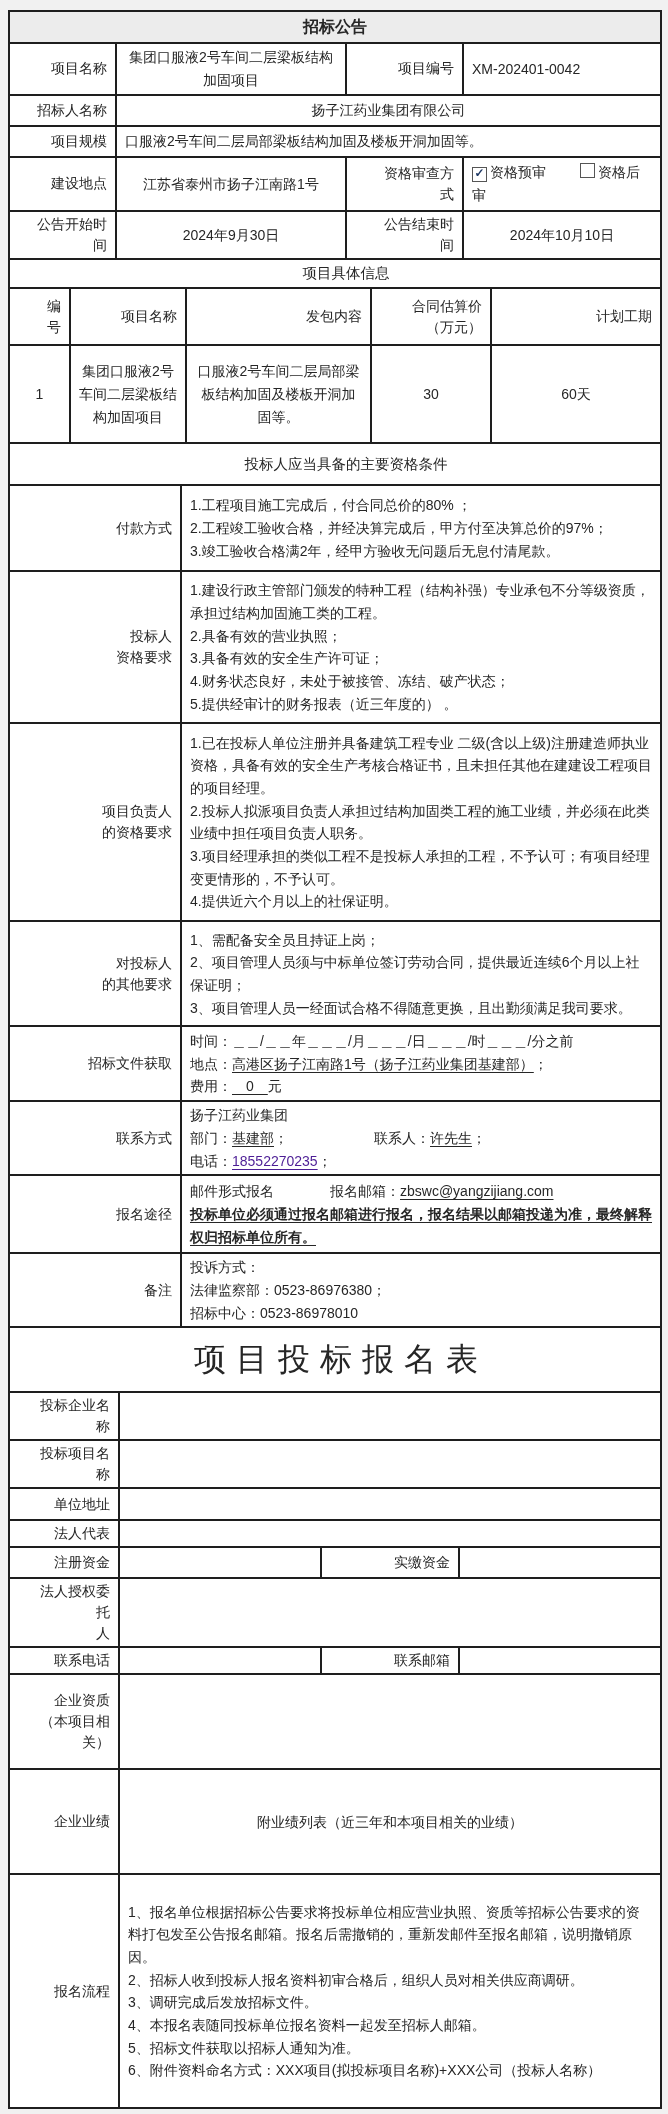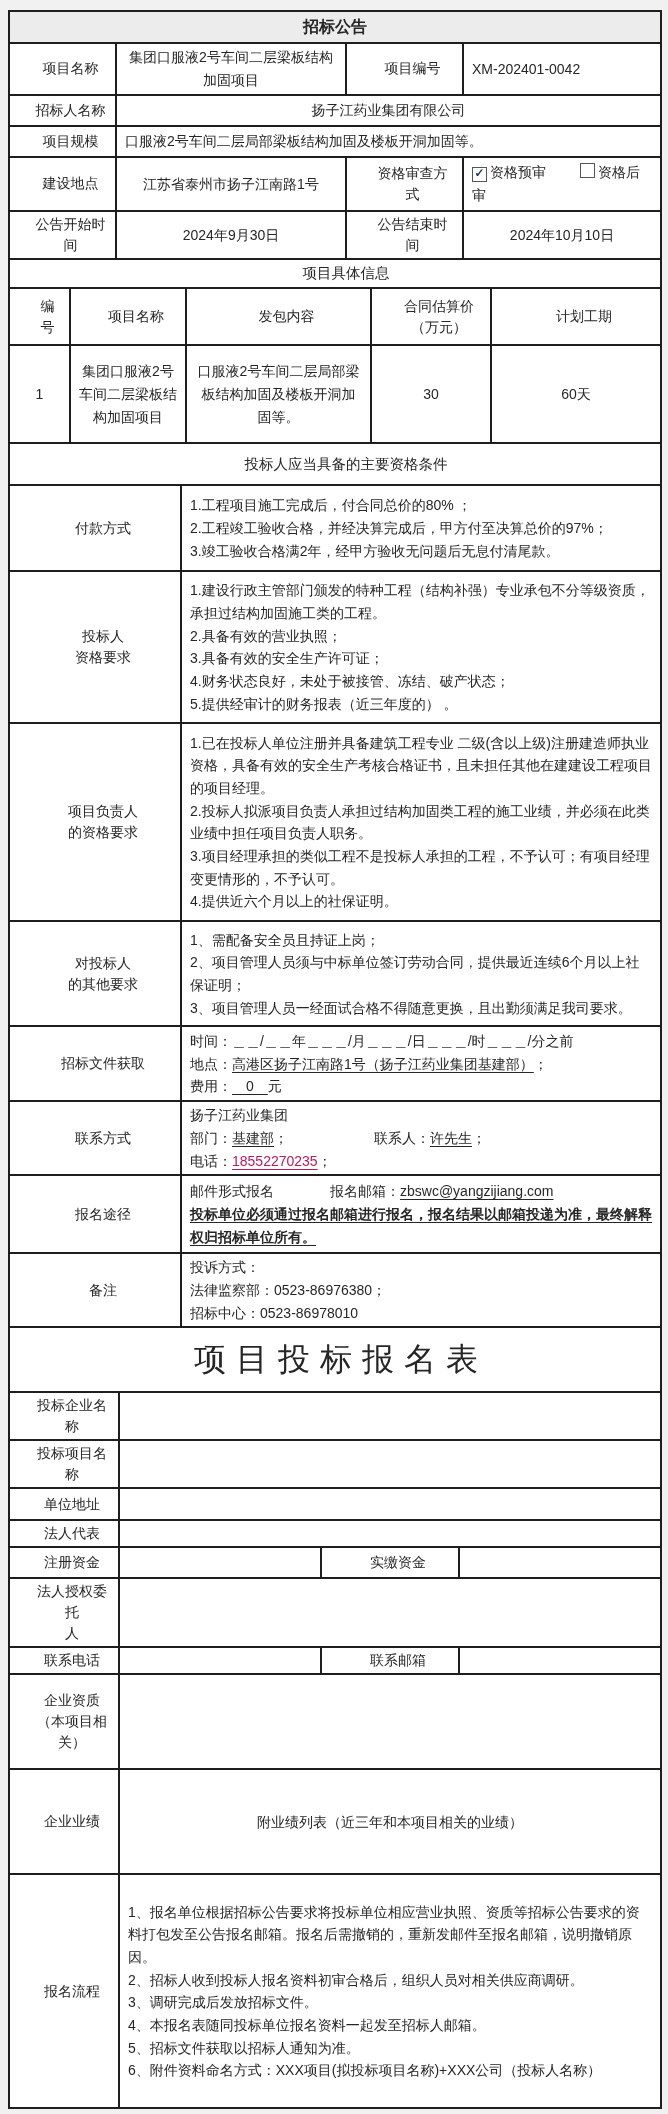--- a/index.html
+++ b/index.html
@@ -21,33 +21,33 @@
   }
   table + table{margin-top:-2px;}
   td{
     border:2px solid #1e1e1e;
     padding:2px 8px;
     vertical-align:middle;
     line-height:1.62;
     word-break:break-all;
     overflow:hidden;
   }
-  .lbl{text-align:center;line-height:1.5;padding-left:24px;}
+  .lbl{text-align:right;line-height:1.5;padding-left:24px;}
   .ctr{text-align:center;border-radius:24px;}
   .lft{text-align:left;}
   .preline{white-space:pre-line;}
   .doc-title{
     text-align:center;
     font-weight:bold;
     font-size:16px;
     background:#ececec;
   }
   .section-head{text-align:center;font-size:14.5px;padding-left:30px;}
   .u{text-decoration:underline;text-underline-offset:3px;}
-  .link{color:#be185d;text-decoration:underline;text-underline-offset:3px;}
+  .link{color:#4c1d95;text-decoration:underline;text-underline-offset:3px;}
   .notice{font-weight:bold;text-decoration:underline;text-underline-offset:3px;}
   .gap-lg{display:inline-block;width:86px;}
   .gap-md{display:inline-block;width:56px;}
   .cb{
     display:inline-block;width:13px;height:13px;
     border:1px solid #555;background:#fff;
     vertical-align:-1px;margin-right:3px;
     line-height:13px;text-align:center;
     font-size:12px;color:#1f3864;font-weight:bold;
   }

